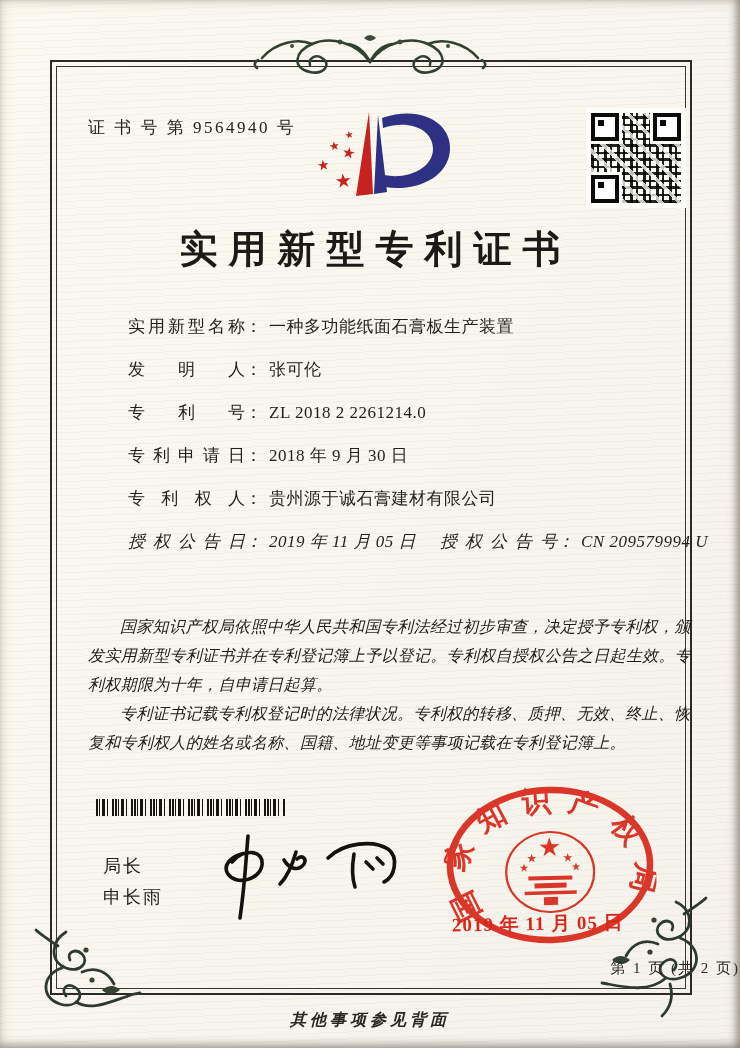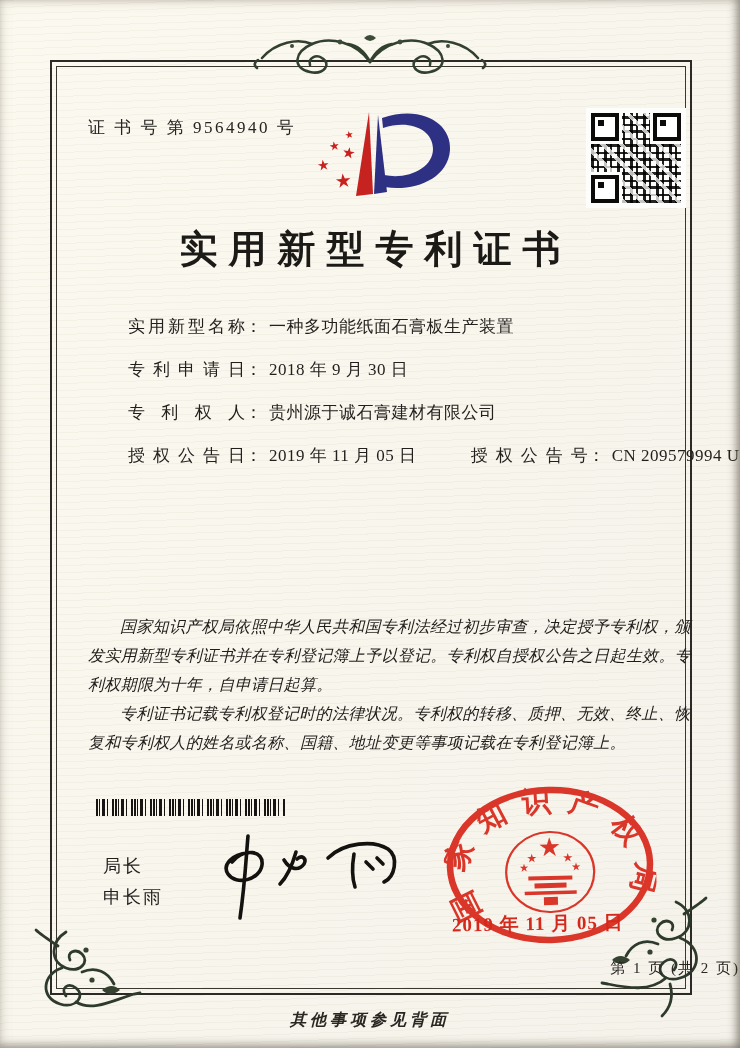--- a/index.html
+++ b/index.html
@@ -62,21 +62,21 @@
   }
   .fields{position:absolute;left:88px;right:54px;top:314px;font-size:17px;}
   .field-row{margin-bottom:17px;line-height:26px;white-space:nowrap;margin-left:40px;}
   .flabel{
     display:inline-block;width:117px;
     text-align:justify;text-align-last:justify;text-justify:inter-character;
     vertical-align:top;
   }
   .fcolon{display:inline-block;margin-right:7px;vertical-align:top;}
   .fvalue{display:inline-block;vertical-align:top;letter-spacing:.5px;}
-  .field-row.dual{display:flex;gap:54px;}
+  .field-row.dual{display:flex;gap:24px;font-style:italic;}
   .body-text{
     position:absolute;left:88px;right:39px;top:612px;
     font-size:16px;line-height:29px;font-style:italic;color:#1f1c19;
     letter-spacing:.3px;
   }
   .body-text p{margin:0;text-indent:2em;}
   .barcode{
     position:absolute;left:96px;top:799px;width:189px;height:17px;
     background:
       repeating-linear-gradient(90deg,
@@ -181,20 +181,26 @@
   <div class="finder tl"></div>
   <div class="finder tr"></div>
   <div class="finder bl"></div>
 </div>
 
 <div class="doc-title">实用新型专利证书</div>
 
 <div class="fields">
   <div class="field-row">
     <span class="flabel">实用新型名称</span><span class="fcolon">：</span><span class="fvalue">一种多功能纸面石膏板生产装置</span>
+  </div>
+  <div class="field-row">
+    <span class="flabel">发明人</span><span class="fcolon">：</span><span class="fvalue">张可伦</span>
+  </div>
+  <div class="field-row">
+    <span class="flabel">专利号</span><span class="fcolon">：</span><span class="fvalue">ZL 2018 2 2261214.0</span>
   </div>
   <div class="field-row">
     <span class="flabel">专利申请日</span><span class="fcolon">：</span><span class="fvalue">2018 年 9 月 30 日</span>
   </div>
   <div class="field-row">
     <span class="flabel">专利权人</span><span class="fcolon">：</span><span class="fvalue">贵州源于诚石膏建材有限公司</span>
   </div>
   <div class="field-row dual">
     <span>
       <span class="flabel">授权公告日</span><span class="fcolon">：</span><span class="fvalue">2019 年 11 月 05 日</span>

